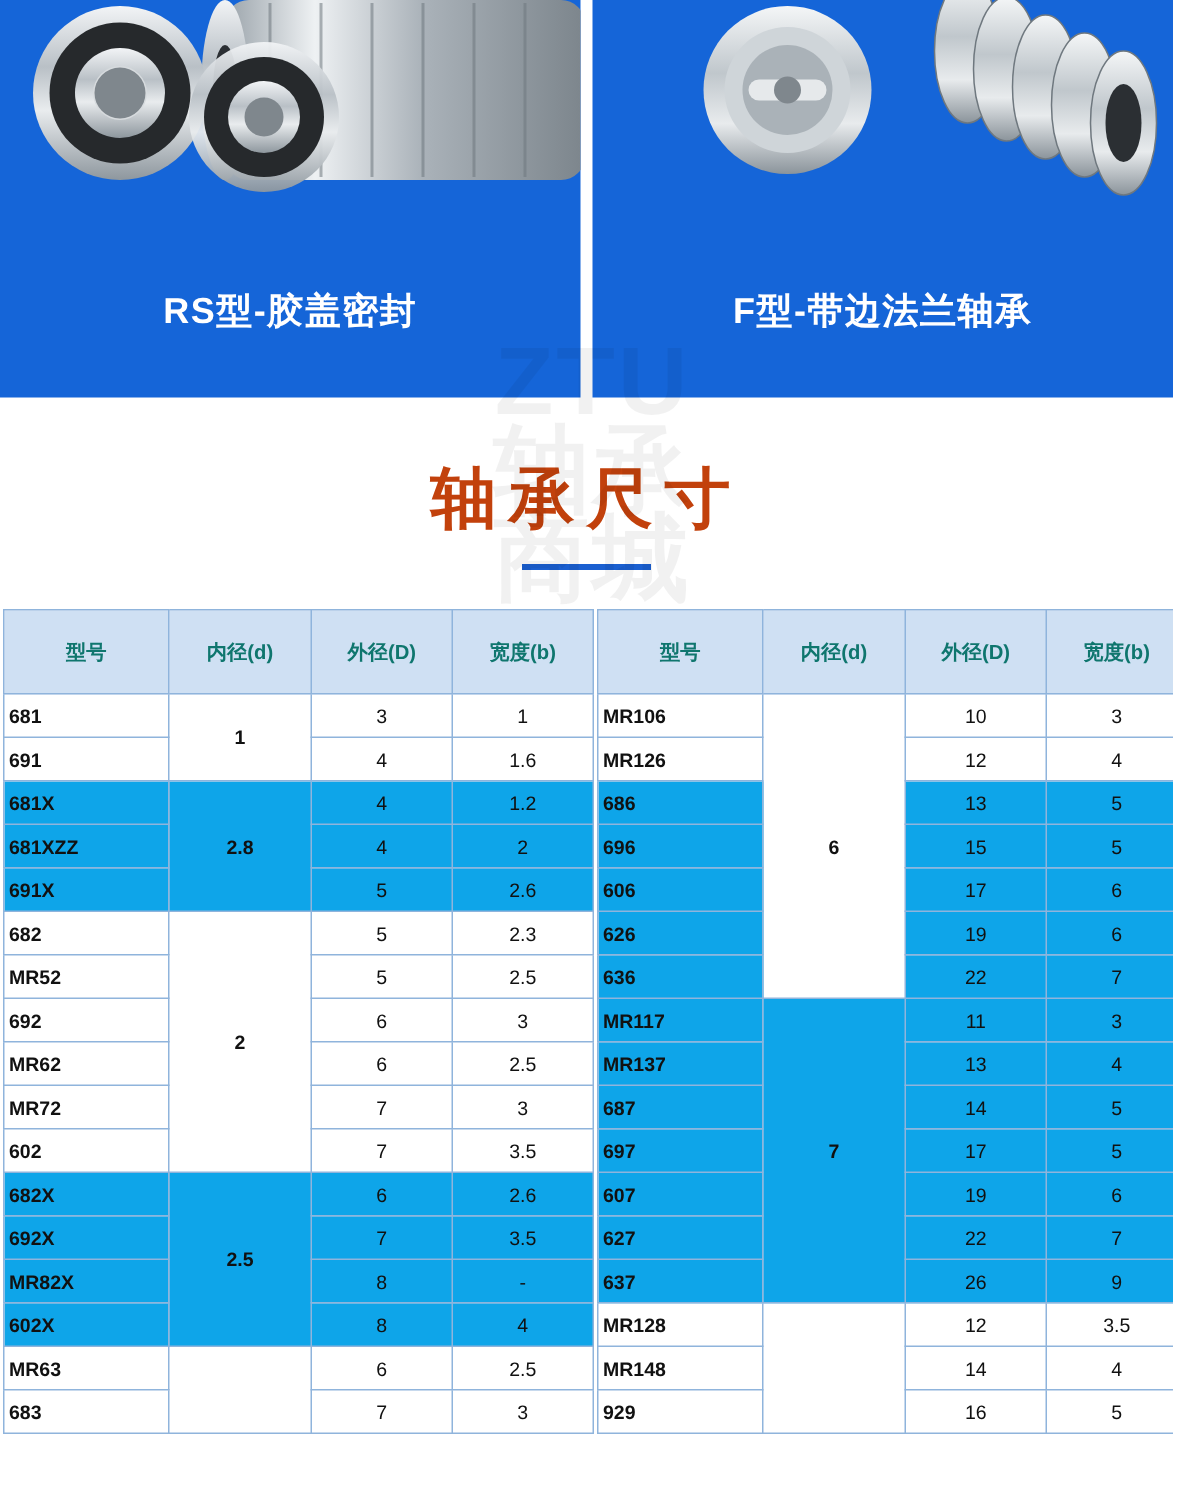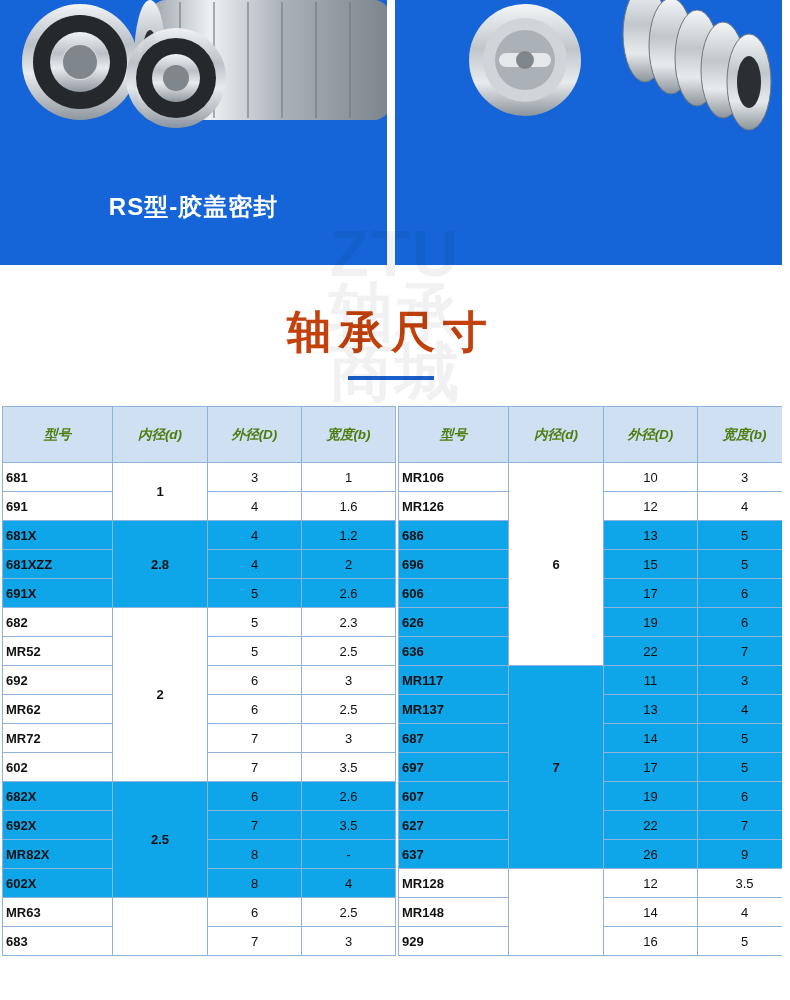--- a/index.html
+++ b/index.html
@@ -84,26 +84,25 @@
   }
   table {
     border-collapse: collapse;
     width: 393px;
     table-layout: fixed;
     font-size: 13px;
   }
   th {
     background: #cfe0f3;
     border: 1px solid #8fb4dc;
-    color: #4d7c0f;
+    color: #0f766e;
     font-size: 13.5px;
     font-weight: bold;
     height: 56px;
     text-align: center;
-    font-style: italic;
   }
   td {
     border: 1px solid #8fb4dc;
     height: 29px;
     text-align: center;
     font-size: 13px;
     color: #111;
     padding: 0 4px;
   }
   td.model {
@@ -198,20 +197,21 @@
         </g>
 
         <g transform="translate(130,60)">
           <circle r="56" fill="url(#mtl3)"></circle>
           <circle r="42" fill="#cfd5d9"></circle>
           <circle r="30" fill="#aab2b8"></circle>
           <rect x="-26" y="-7" width="52" height="14" rx="7" fill="#e6e9eb"></rect>
           <circle r="9" fill="#7f878d"></circle>
         </g>
       </svg>
+      <div class="caption">F型-带边法兰轴承</div>
     </div>
   </div>
 
   <div class="watermark">ZTU轴承商城</div>
 
   <div class="heading">
     <h1>轴承尺寸</h1>
     <div class="rule"></div>
   </div>
 

